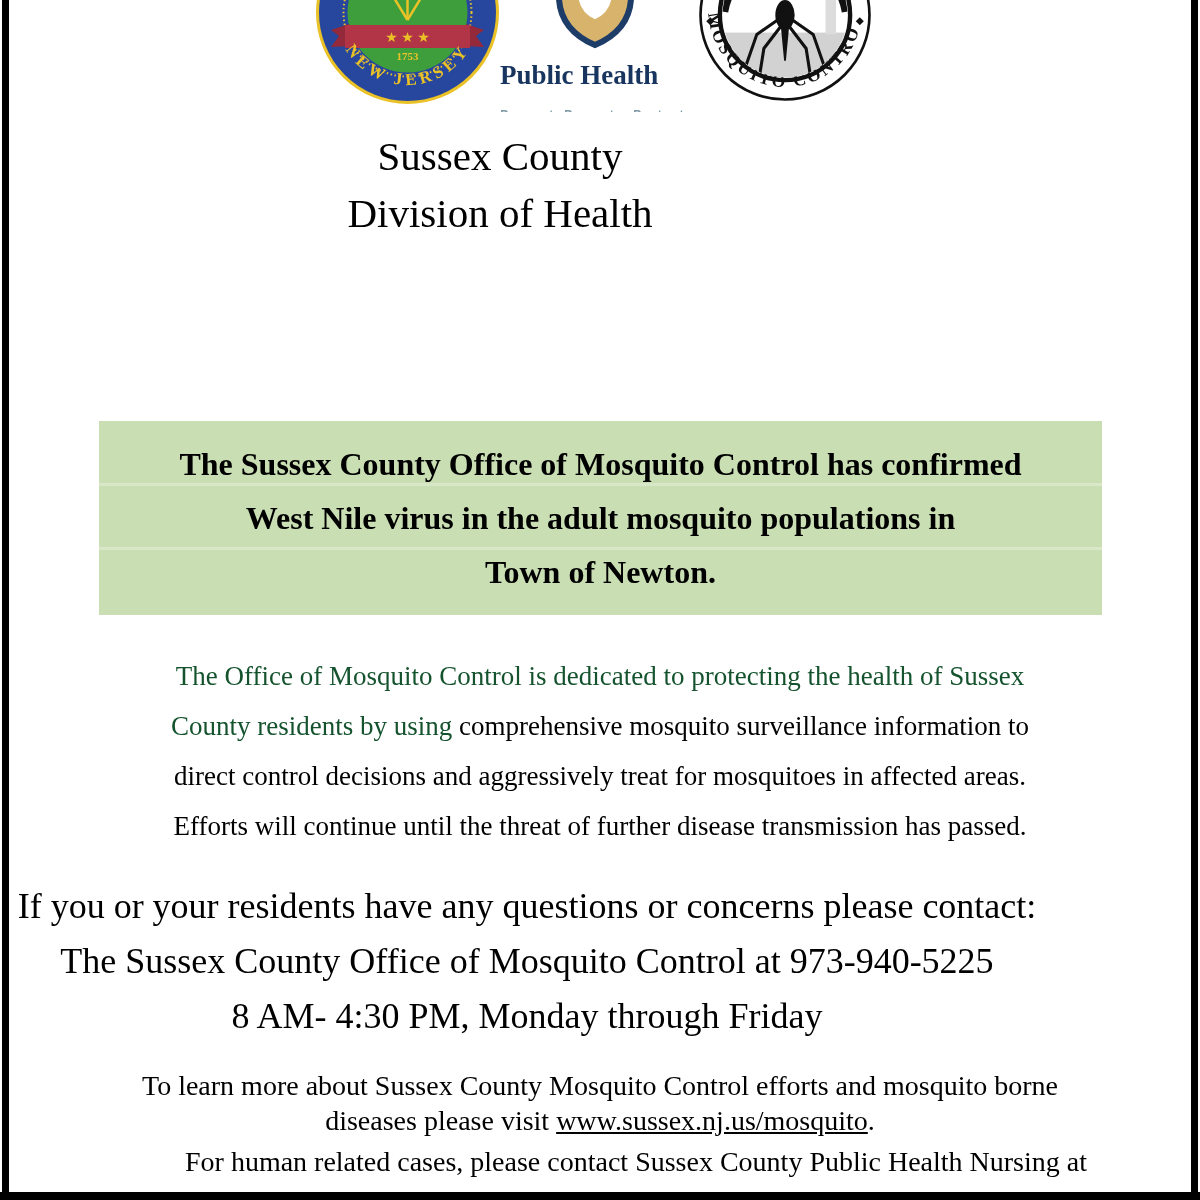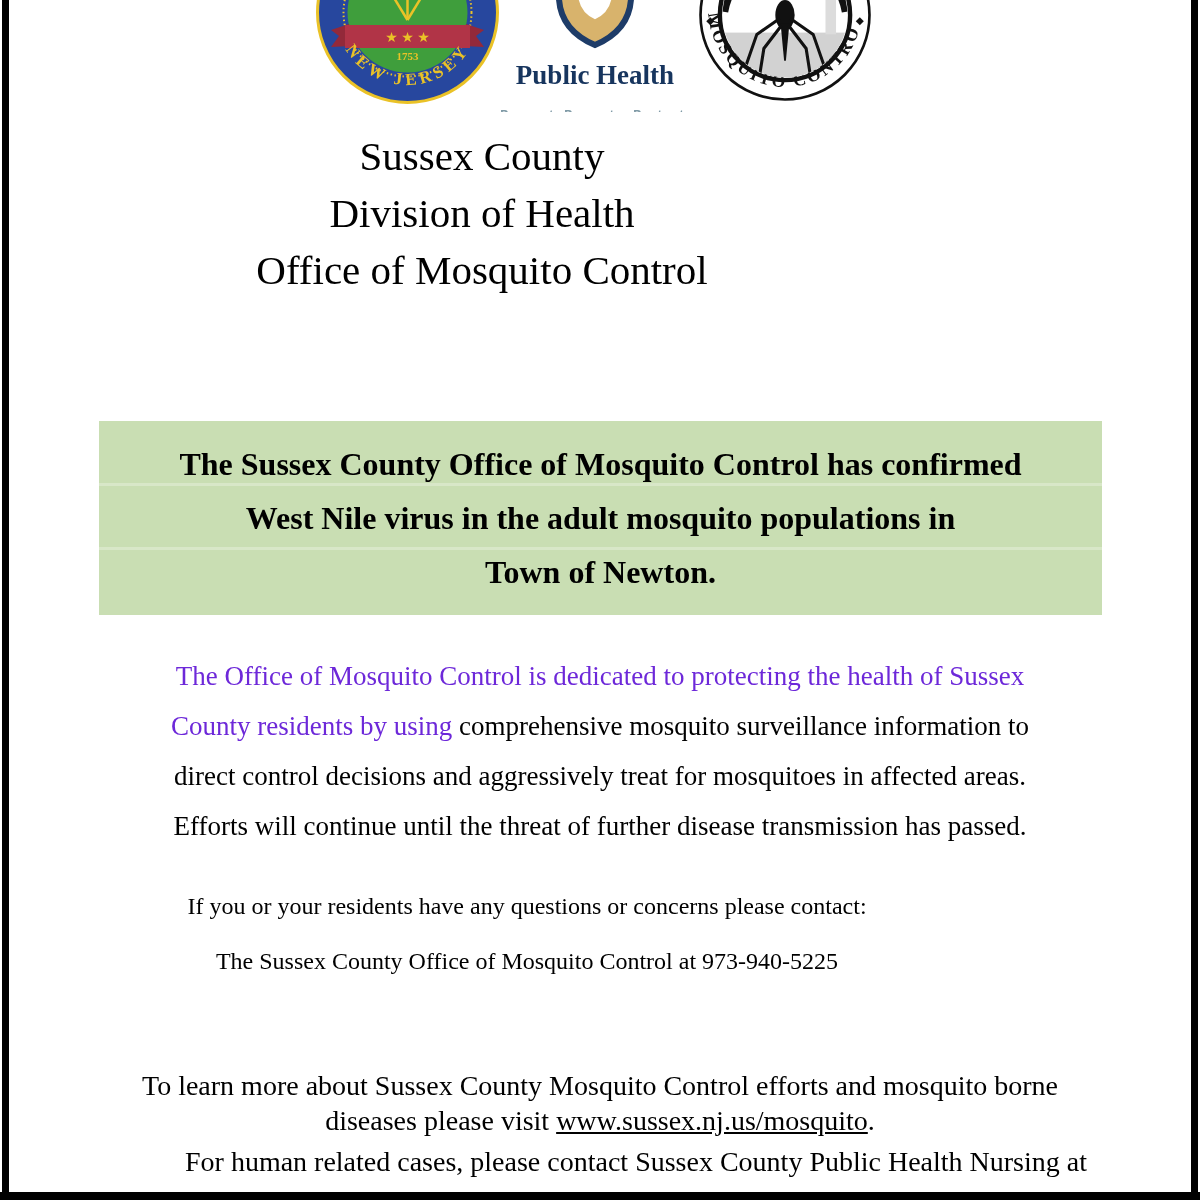--- a/index.html
+++ b/index.html
@@ -10,47 +10,47 @@
   .frame-left{left:2px;top:0;width:7px;height:1200px;}
   .frame-right{left:1191px;top:0;width:7px;height:1200px;}
   .frame-bottom{left:0;top:1192px;width:1200px;height:8px;}
 
   
   .logo-band{position:absolute;left:300px;top:0;width:580px;height:112px;overflow:hidden;}
   .seal-wrap{position:absolute;left:15px;top:-80px;width:185px;height:185px;}
   .ph-wrap{position:absolute;left:200px;top:-58px;width:190px;height:170px;}
   .mos-wrap{position:absolute;left:397px;top:-73px;width:176px;height:176px;}
   .ph-shield{position:absolute;left:52px;top:0;width:86px;height:115px;}
-  .ph-title{position:absolute;left:0;top:118px;width:190px;text-align:center;
+  .ph-title{position:absolute;left:0;top:118px;width:190px;text-align:left;
             font-weight:bold;font-size:27px;color:#17355e;letter-spacing:0px;}
   .ph-tag{position:absolute;left:0;top:150px;width:190px;text-align:center;
           font-weight:bold;font-size:12px;color:#7f9aa6;letter-spacing:1.5px;
           font-family:"Liberation Sans","DejaVu Sans",sans-serif;margin-top:16px;}
 
   
   .header{position:absolute;left:0;top:128px;width:964px;text-align:center;
-          font-size:41px;line-height:57px;color:#000;}
+          font-size:41px;line-height:57px;color:#000;padding-left:18px;}
 
   
   .alert{position:absolute;left:99px;top:421px;width:1003px;padding:16px 0;
          background:#c9deb3;
          background-image:linear-gradient(to bottom,
             rgba(255,255,255,0) 0 32%, rgba(255,255,255,.28) 32% 33.5%,
             rgba(255,255,255,0) 33.5% 65%, rgba(255,255,255,.28) 65% 66.5%,
             rgba(255,255,255,0) 66.5% 100%);
          text-align:center;font-weight:bold;font-size:32px;line-height:54px;}
 
   
   .mission{position:absolute;left:70px;top:651px;width:1060px;text-align:center;
            font-size:27px;line-height:50px;}
-  .gray{color:#6d28d9;}
+  .gray{color:#14532d;}
 
   
   .contact{position:absolute;left:0;top:879px;width:1054px;text-align:center;
-           font-size:24px;line-height:55px;}
+           font-size:36px;line-height:55px;}
 
   
   .learn{position:absolute;left:0;top:1053px;width:1200px;text-align:center;
          font-size:28px;line-height:35px;margin-top:15px;}
   .link{color:#000000;text-decoration:underline;cursor:pointer;}
 
   .human{position:absolute;left:0;top:1144px;width:1200px;text-align:center;
          font-size:28px;line-height:35px;padding-left:36px;}
 </style>
 </head>
@@ -135,21 +135,20 @@
           <polyline points="106,104 132,122 148,168" fill="none" stroke="#111111" stroke-width="3.5"></polyline>
           <polyline points="104,112 124,138 130,176" fill="none" stroke="#111111" stroke-width="3.5"></polyline>
         </g>
       </svg>
     </div>
   </div>
 
   <div class="header">
     <div>Sussex County</div>
     <div>Division of Health</div>
-    <div>Office of Mosquito Control</div>
   </div>
 
   <div class="alert">
     <div>The Sussex County Office of Mosquito Control has confirmed</div>
     <div>West Nile virus in the adult mosquito populations in</div>
     <div>Town of Newton.</div>
   </div>
 
   <div class="mission">
     <div>
@@ -158,20 +157,21 @@
     <div>
       <span class="gray">County residents by using&nbsp;</span><span>comprehensive mosquito surveillance information to</span>
     </div>
     <div>direct control decisions and aggressively treat for mosquitoes in affected areas.</div>
     <div>Efforts will continue until the threat of further disease transmission has passed.</div>
   </div>
 
   <div class="contact">
     <div>If you or your residents have any questions or concerns please contact:</div>
     <div>The Sussex County Office of Mosquito Control at 973-940-5225</div>
+    <div>8 AM- 4:30 PM, Monday through Friday</div>
   </div>
 
   <div class="learn">
     <div>To learn more about Sussex County Mosquito Control efforts and mosquito borne</div>
     <div>
       <span>diseases please visit&nbsp;</span><span class="link">www.sussex.nj.us/mosquito</span><span>.</span>
     </div>
   </div>
 
   <div class="human">For human related cases, please contact Sussex County Public Health Nursing at</div>

